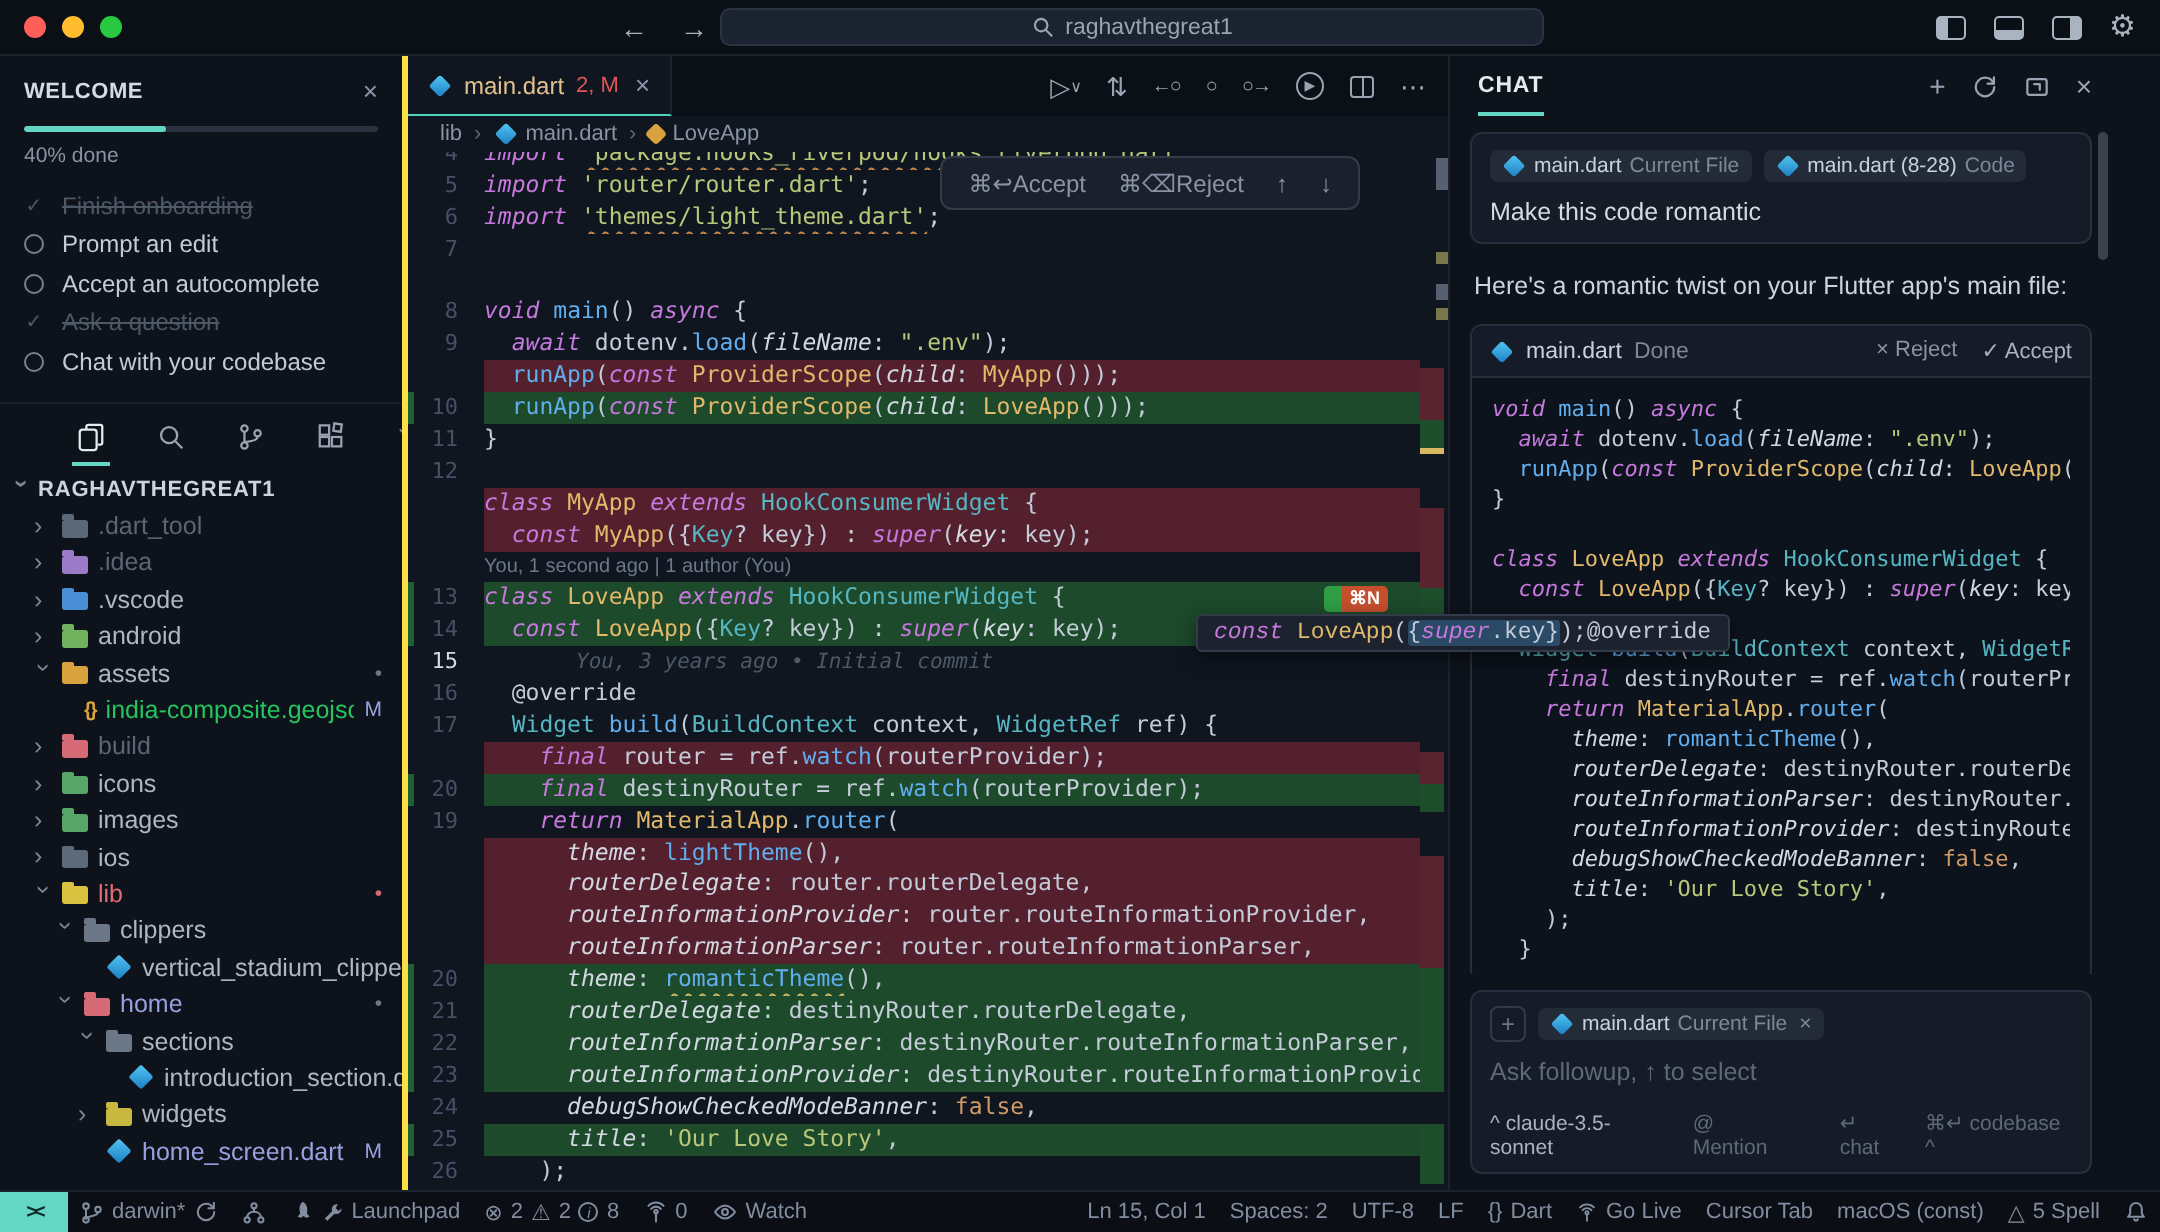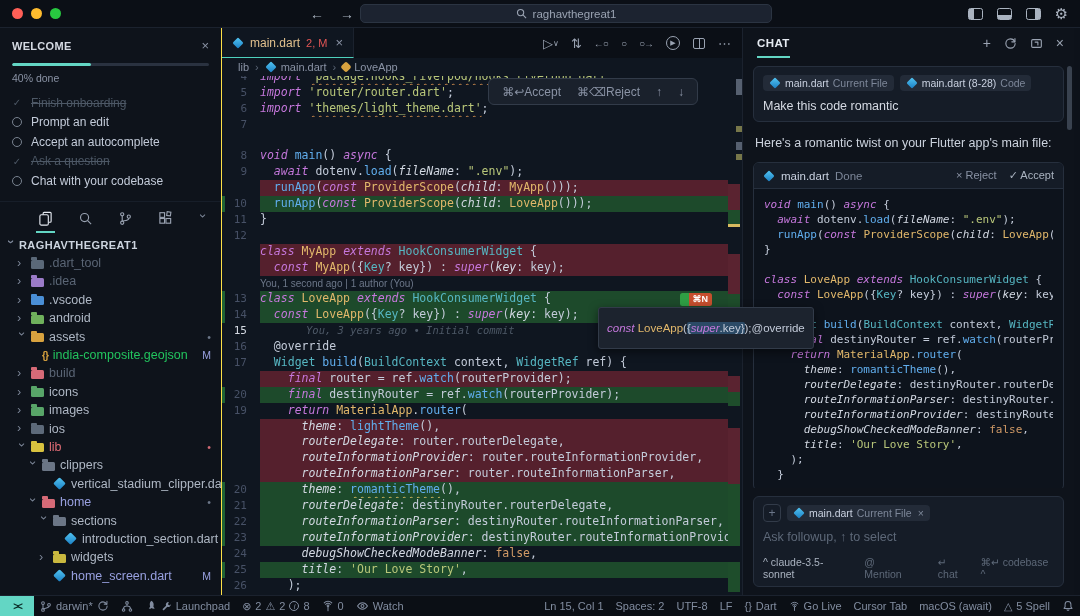--- a/index.html
+++ b/index.html
@@ -17,21 +17,21 @@
 .tb-right{position:absolute;right:12px;display:flex;gap:14px;align-items:center}
 .panel-ic{width:15px;height:12px;border:1.4px solid #aab3c0;border-radius:2.5px;position:relative}
 .panel-ic i{position:absolute;background:#aab3c0}
 .panel-ic.left i{left:0;top:0;bottom:0;width:5px}
 .panel-ic.bottom i{left:0;right:0;bottom:0;height:4px}
 .panel-ic.right i{right:0;top:0;bottom:0;width:5px}
 .gear{color:#aab3c0;font-size:15px;line-height:1}
 
 .main{display:flex;height:567px}
 
-.sidebar{width:222px;background:#0e131b;border-right:1px solid #fde047;overflow:hidden}
+.sidebar{width:204px;background:#0e131b;border-right:3px solid #fde047;overflow:hidden}
 .welcome{padding:10px 12px 10px;border-bottom:1px solid #171e29}
 .wl-head{display:flex;align-items:center}
 .wl-title{font-size:11px;font-weight:bold;letter-spacing:.3px;color:#d5dae3}
 .wl-close{margin-left:auto;color:#8a93a5;font-size:13px;cursor:pointer}
 .wl-track{margin-top:10px;height:3px;border-radius:2px;background:#2a3240;overflow:hidden}
 .wl-fill{height:100%;background:#63d6c4;border-radius:2px}
 .wl-pct{margin-top:6px;font-size:10.5px;color:#8a93a5}
 .wl-list{margin-top:9px}
 .wl-item{display:flex;align-items:center;gap:9px;height:19.5px;font-size:12px;color:#c3cbd9;cursor:pointer}
 .wl-ic{width:10px;height:10px;border:1.2px solid #78828f;border-radius:50%;flex:none;display:flex;align-items:center;justify-content:center;font-size:10px;color:#4d5866}
@@ -93,21 +93,21 @@
 .tk-gold{color:#e2b86b}
 .tk-str{color:#b9c77a}
 .tk-param{color:#d2d8e2;font-style:italic}
 .tk-bool{color:#d19a66}
 .sq-str .tk-str{text-decoration:underline wavy #c8864a 1px;text-underline-offset:3px}
 .sq-fn .tk-fn{text-decoration:underline wavy #d7ba5f 1px;text-underline-offset:3px}
 .accept-bar{position:absolute;top:2px;right:44px;height:27px;display:flex;align-items:center;gap:16px;background:#1a212c;border:1px solid #323b49;border-radius:6px;padding:0 13px;font-family:"Liberation Sans",sans-serif;font-size:12px;color:#8a93a5;z-index:30}
 .accept-bar span{cursor:pointer}
 .ruler{position:absolute;top:0;right:0;bottom:0;width:14px}
 .ruler i{position:absolute;display:block}
-.overlay{position:absolute;left:598px;top:307px;z-index:50;background:#1c232e;border:1px solid #323b49;border-radius:3px;padding:14px 8px;font-family:Liberation Sans, sans-serif;font-size:11.5px;white-space:pre;box-shadow:0 3px 10px rgba(0,0,0,.5)}
+.overlay{position:absolute;left:598px;top:307px;z-index:50;background:#1c232e;border:1px solid #323b49;border-radius:3px;padding:2px 8px;font-family:Liberation Mono, monospace;font-size:11.5px;white-space:pre;box-shadow:0 3px 10px rgba(0,0,0,.5)}
 .overlay .hi{background:#2b4a66;border-radius:2px}
 
 .chat{width:332px;background:#0e131b;border-left:1px solid #1b222e;display:flex;flex-direction:column;position:relative}
 .chat-header{height:30px;display:flex;align-items:center;padding:0 10px 0 14px}
 .chat-title{font-size:11.5px;font-weight:bold;letter-spacing:.4px;color:#e6ebf2;position:relative;cursor:pointer;height:100%;display:flex;align-items:center}
 .chat-title::after{content:"";position:absolute;left:0;right:0;bottom:0;height:2px;background:#63d6c4}
 .ch-icons{margin-left:auto;display:flex;gap:13px;align-items:center;color:#9aa3b2;font-size:14px}
 .ch-icons>span{cursor:pointer;display:flex;align-items:center}
 .chat-body{flex:1;overflow:hidden;padding:8px 10px 0}
 .user-card{background:#151c27;border:1px solid #262f3d;border-radius:6px;padding:8px 9px}
@@ -626,21 +626,21 @@
         <path d="M4.2 5.2a3.6 3.6 0 0 1 5.6 0M2.6 3.4a6 6 0 0 1 8.8 0"></path>
         <circle cx="7" cy="6.8" r="1"></circle>
         <path d="M7 8v4"></path>
       </svg>
     <span>Go Live</span>
   </div>
   <div class="sb-item">
       <span>Cursor Tab</span>
     </div>
   <div class="sb-item">
-      <span>macOS (await)</span>
+      <span>macOS (const)</span>
     </div>
   <div class="sb-item">
       <span class="glyph">△</span>
       <span>5 Spell</span>
     </div>
   <div class="sb-item">
     <svg class="sbi" width="12" height="12" viewBox="0 0 14 14">
         <path d="M7 1.8A3.4 3.4 0 0 0 3.6 5.2V8L2.4 9.8h9.2L10.4 8V5.2A3.4 3.4 0 0 0 7 1.8z"></path>
         <path d="M5.9 11.3a1.2 1.2 0 0 0 2.2 0"></path>
       </svg>

